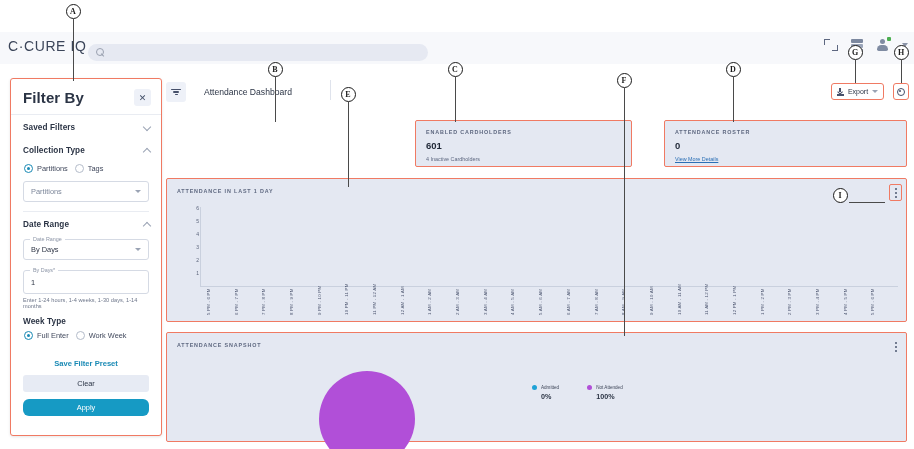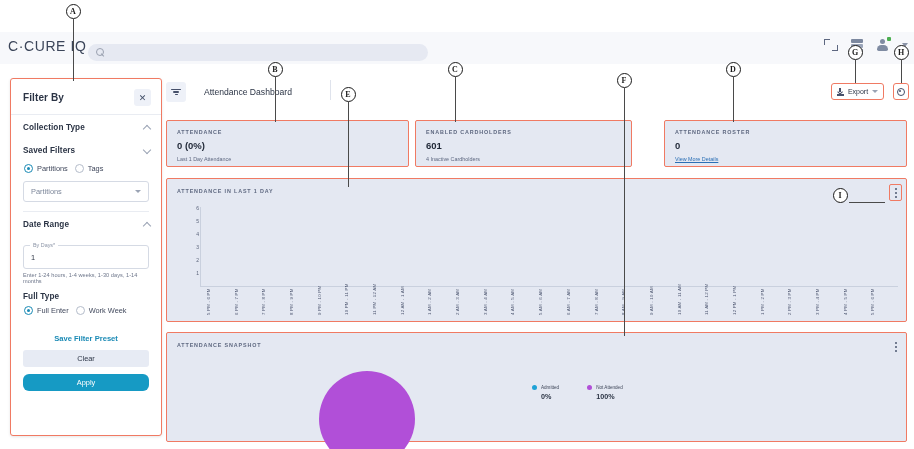--- a/index.html
+++ b/index.html
@@ -60,21 +60,21 @@
      border-top:4px solid #8b94a8; }
 
   
   .filter-panel{
     position:absolute; left:10px; top:78px; width:152px; height:358px;
     background:#ffffff; border:1.4px solid #f07a63; border-radius:3px;
     box-shadow:0 1px 3px rgba(0,0,0,.10);
   }
   .fp-head{ display:flex; align-items:center; justify-content:space-between;
     padding:10px 10px 8px 12px; }
-  .fp-title{ font-size:10px; font-weight:700; color:#2b3445; letter-spacing:.1px;}
+  .fp-title{ font-size:15px; font-weight:700; color:#2b3445; letter-spacing:.1px;}
   .fp-close{ width:17px;height:17px; background:#eef1f8; border-radius:3px;
     display:flex;align-items:center;justify-content:center; cursor:pointer;
     font-size:9px; color:#44506a;}
   .fp-divider{ height:1px; background:#e9ecf2; margin:0; }
   .fp-sec{ display:flex; align-items:center; justify-content:space-between;
     padding:8px 11px 6px 12px; }
   .fp-sec-title{ font-size:8.2px; font-weight:700; color:#2b3445; letter-spacing:.1px;}
   .chev{ width:6px;height:6px; border-right:1.1px solid #9aa3b4; border-bottom:1.1px solid #9aa3b4;
     transform:rotate(45deg); margin-bottom:2px;}
   .chev.up{ transform:rotate(-135deg); margin-bottom:-2px;}
@@ -204,27 +204,27 @@
   </div>
 
   <div class="filter-panel">
     <div class="fp-head">
       <span class="fp-title">Filter By</span>
       <span class="fp-close">✕</span>
     </div>
     <div class="fp-divider"></div>
 
     <div class="fp-sec">
+      <span class="fp-sec-title">Saved Filters</span>
+      <span class="chev"></span>
+    </div>
+
+    <div class="fp-sec">
       <span class="fp-sec-title">Collection Type</span>
       <span class="chev up"></span>
-    </div>
-
-    <div class="fp-sec">
-      <span class="fp-sec-title">Saved Filters</span>
-      <span class="chev"></span>
     </div>
     <div class="radio-row">
       <label class="radio">
         <span class="rdot on"></span>
         <span>Partitions</span>
       </label>
       <label class="radio">
         <span class="rdot"></span>
         <span>Tags</span>
       </label>
@@ -234,29 +234,34 @@
       <span class="sel-caret"></span>
     </div>
 
     <div class="hr"></div>
 
     <div class="fp-sec">
       <span class="fp-sec-title">Date Range</span>
       <span class="chev up"></span>
     </div>
 
+    <div class="field">
+      <span class="lbl">Date Range</span>
+      <span>By Days</span>
+      <span class="sel-caret"></span>
+    </div>
 
     <div class="field" style="margin-top:10px;height:24px;">
       <span class="lbl">By Days*</span>
       <span>1</span>
     </div>
     <div class="hint">Enter 1-24 hours, 1-4 weeks, 1-30 days, 1-14 months</div>
 
     <div class="fp-sec" style="padding-bottom:2px;">
-      <span class="fp-sec-title">Full Type</span>
+      <span class="fp-sec-title">Week Type</span>
     </div>
     <div class="radio-row">
       <label class="radio">
         <span class="rdot on"></span>
         <span>Full Enter</span>
       </label>
       <label class="radio">
         <span class="rdot"></span>
         <span>Work Week</span>
       </label>
@@ -281,25 +286,20 @@
     <span class="dl-ico">
         <span class="dl-base"></span>
       </span>
     <span>Export</span>
     <span class="sel-caret"></span>
   </div>
   <div class="gear-btn">
     <span class="gear"></span>
   </div>
 
-  <div class="kpi" id="kpi1">
-    <div class="kpi-label">ATTENDANCE</div>
-    <div class="kpi-value">0 (0%)</div>
-    <div class="kpi-sub">Last 1 Day Attendance</div>
-  </div>
   <div class="kpi" id="kpi2">
     <div class="kpi-label">ENABLED CARDHOLDERS</div>
     <div class="kpi-value">601</div>
     <div class="kpi-sub">4 Inactive Cardholders</div>
   </div>
   <div class="kpi" id="kpi3">
     <div class="kpi-label">ATTENDANCE ROSTER</div>
     <div class="kpi-value">0</div>
     <div class="kpi-sub link">View More Details</div>
   </div>

